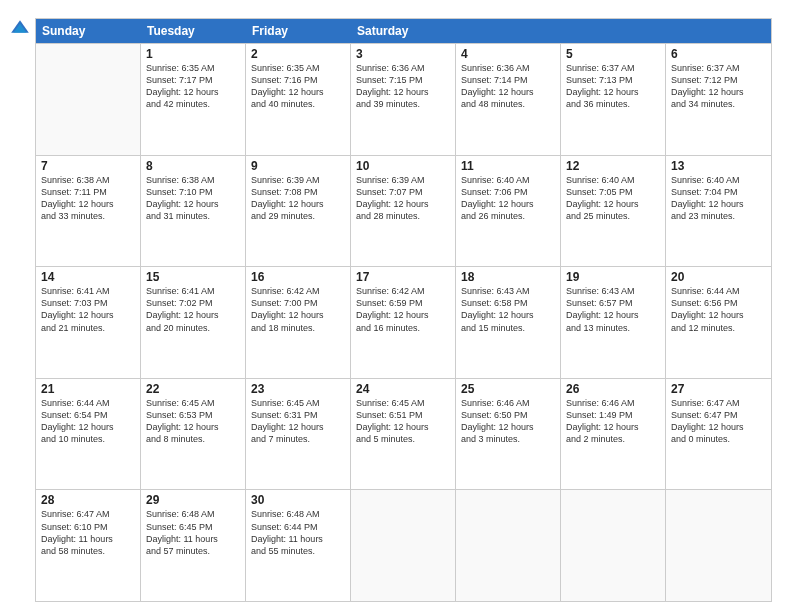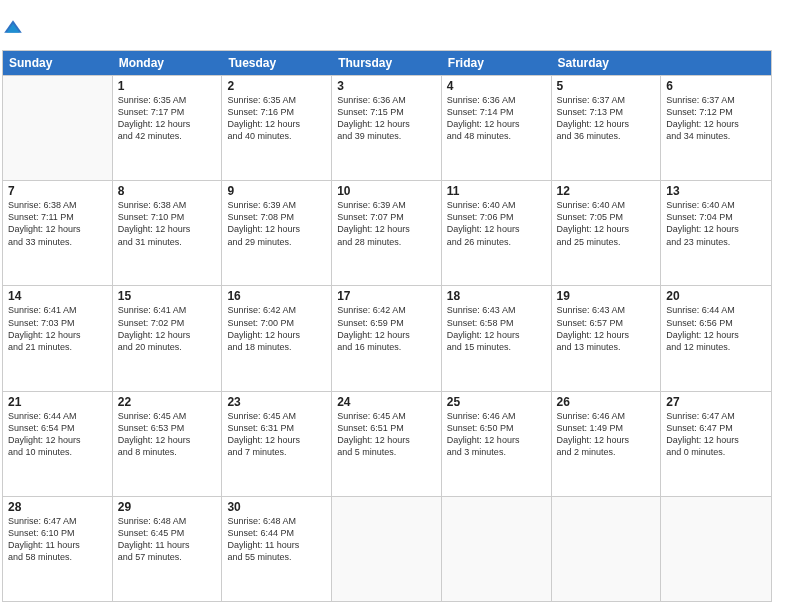--- a/index.html
+++ b/index.html
@@ -6,23 +6,23 @@
     body {
       font-family: Arial, sans-serif;
       background: #fff;
       width: 792px;
       height: 612px;
       overflow: hidden;
     }
     .page {
       width: 792px;
       height: 612px;
-      padding: 18px 20px 10px 2px;
-      display: flex;
-      flex-direction: column;
+      padding: 18px 20px 10px 9px;
+      display: flex;
+      flex-direction: row;
     }
     .header {
       display: flex;
       justify-content: space-between;
       align-items: flex-start;
       margin-bottom: 10px;
     }
     .logo {
       display: flex;
       align-items: center;
@@ -128,23 +128,21 @@
     </div>
     <div class="title-block">
       <div class="month-title"></div>
       <div class="location-title"></div>
     </div>
   </div>
 
   <div class="calendar">
     <div class="cal-header-row" id="cal-header">
         <div class="cal-header-cell">Sunday</div>
-        <div class="cal-header-cell">Monday</div>
         <div class="cal-header-cell">Tuesday</div>
-        <div class="cal-header-cell">Thursday</div>
         <div class="cal-header-cell">Friday</div>
         <div class="cal-header-cell">Saturday</div>
       </div>
     <div class="cal-body" id="cal-body">
         <div class="cal-row">
           <div class="cal-cell empty"></div>
           <div class="cal-cell">
             <span class="day-num">1</span>
             <span class="cell-line">Sunrise: 6:35 AM</span>
             <span class="cell-line">Sunset: 7:17 PM</span>

